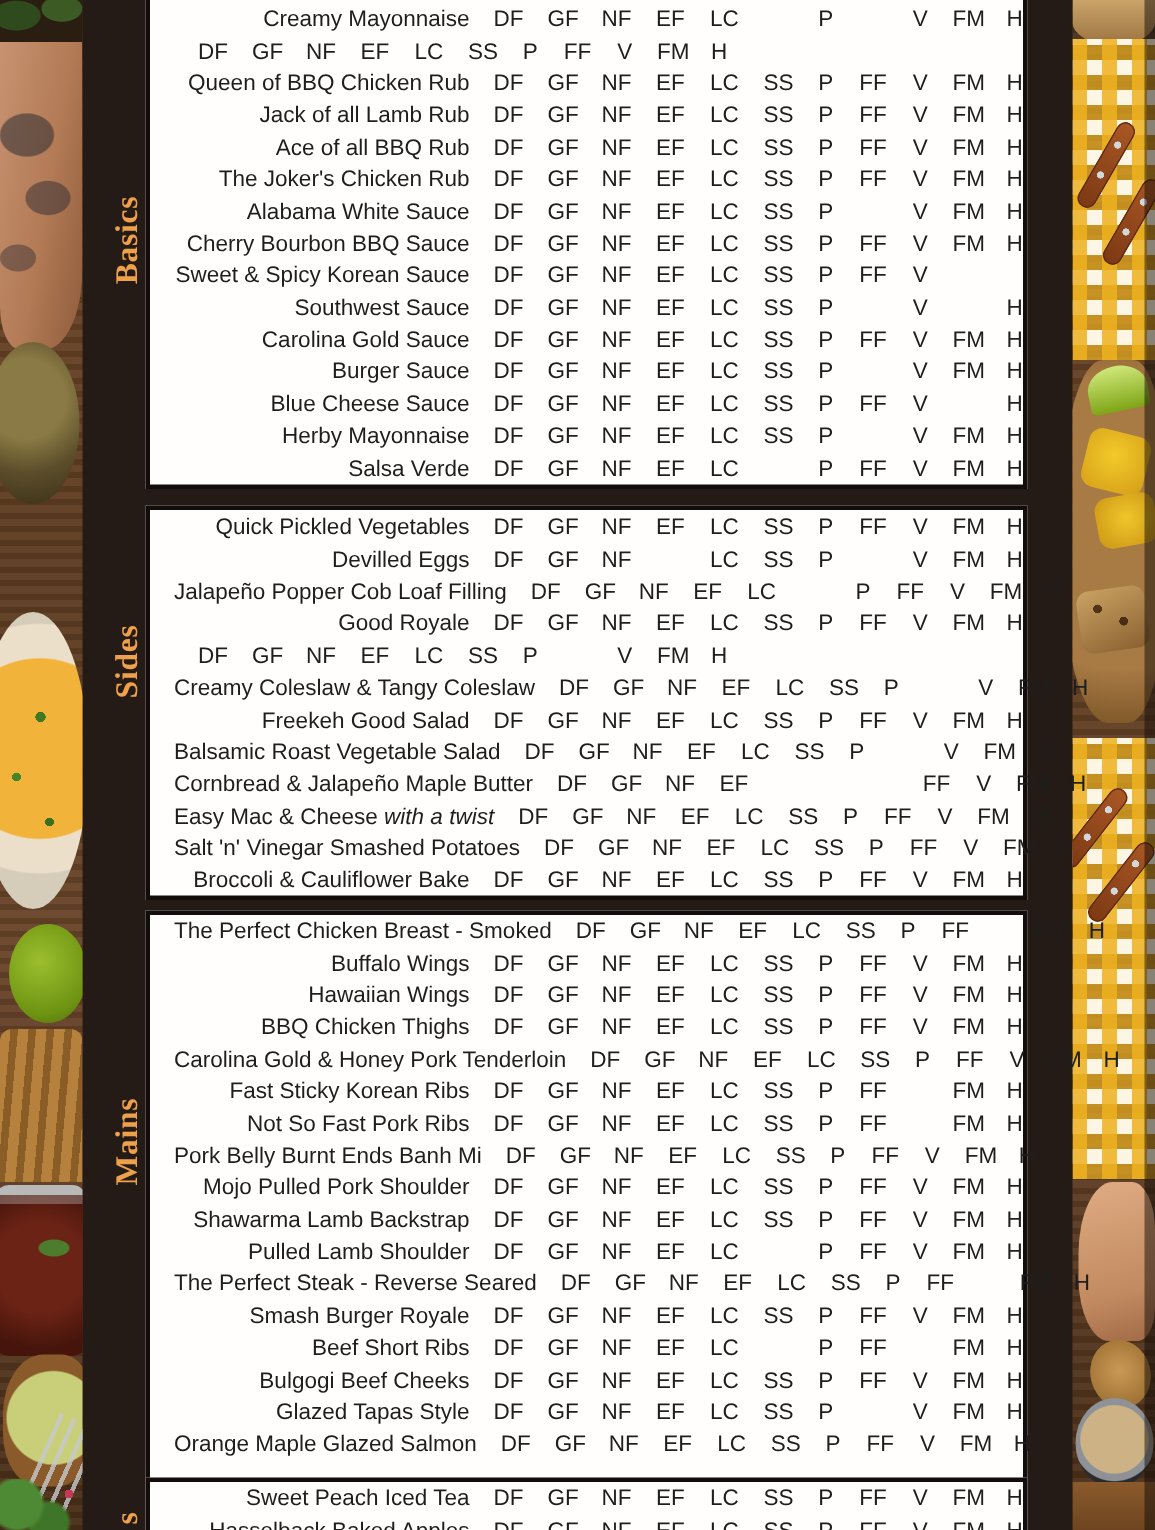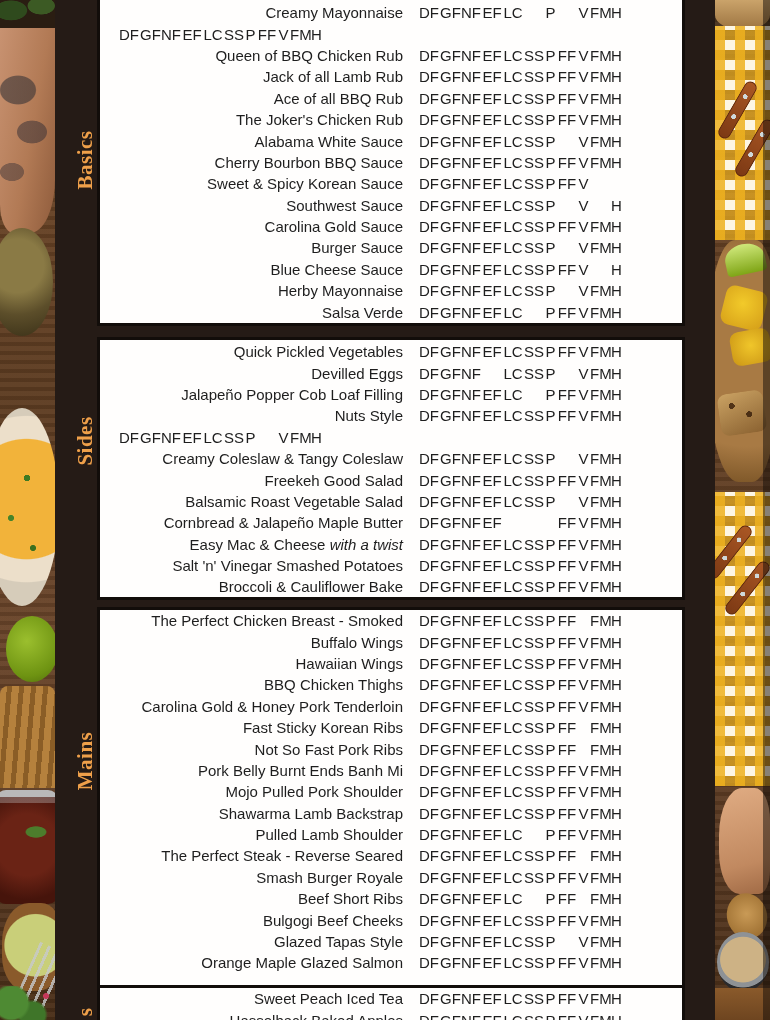--- a/index.html
+++ b/index.html
@@ -91,28 +91,28 @@
     background:radial-gradient(circle at 50% 46%, #cdb285 0 54%, #8e9296 56% 66%, #2a2a2c 68% 100%); }
   .r-boardbtm { top:988px; left:0; width:55px; height:32px;
     background:linear-gradient(180deg,#8a5a2b,#6e4520); }
   .r-shade { top:0; right:0; width:7px; height:1020px; background:rgba(18,11,7,.5); }
 
   
   .panel {
     position:absolute; left:97px; width:588px; box-sizing:border-box;
     background:#fffefd; border:3px solid #120d0a;
   }
-  .rows { padding-left:3px; }
+  .rows { padding-left:16px; }
   .row { height:21.4px; display:flex; align-items:center; }
   .row .name {
     width:300px; text-align:right; white-space:nowrap;
     font-size:15px; color:#1e1e1e;
   }
   .row .name em { font-style:italic; }
-  .codes { display:flex; margin-left:16px; gap:1px; }
+  .codes { display:flex; margin-left:16px; gap:16px; }
   .cell { font-size:15px; color:#1e1e1e; text-align:center; white-space:nowrap; }
   .cell.w2 { width:20px; }
   .cell.w1 { width:11px; }
 
   .section-label {
     position:absolute; left:85px; transform:translate(-50%,-50%) rotate(-90deg);
     color:#efa04a; font-family:"Liberation Serif","DejaVu Serif",serif;
     font-weight:bold; font-size:21px; letter-spacing:.5px; white-space:nowrap;
   }
 </style>
@@ -448,21 +448,21 @@
             <div class="cell w2">LC</div>
             <div class="cell w2"></div>
             <div class="cell w1">P</div>
             <div class="cell w2">FF</div>
             <div class="cell w1">V</div>
             <div class="cell w2">FM</div>
             <div class="cell w1">H</div>
           </div>
         </div>
         <div class="row">
-          <div class="name">Nuts Style</div>
+          <div class="name">Good Royale</div>
           <div class="codes">
             <div class="cell w2">DF</div>
             <div class="cell w2">GF</div>
             <div class="cell w2">NF</div>
             <div class="cell w2">EF</div>
             <div class="cell w2">LC</div>
             <div class="cell w2">SS</div>
             <div class="cell w1">P</div>
             <div class="cell w2">FF</div>
             <div class="cell w1">V</div>

